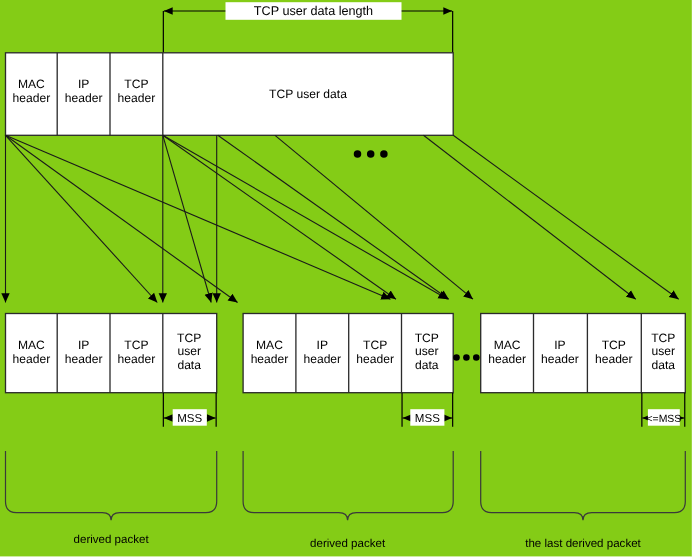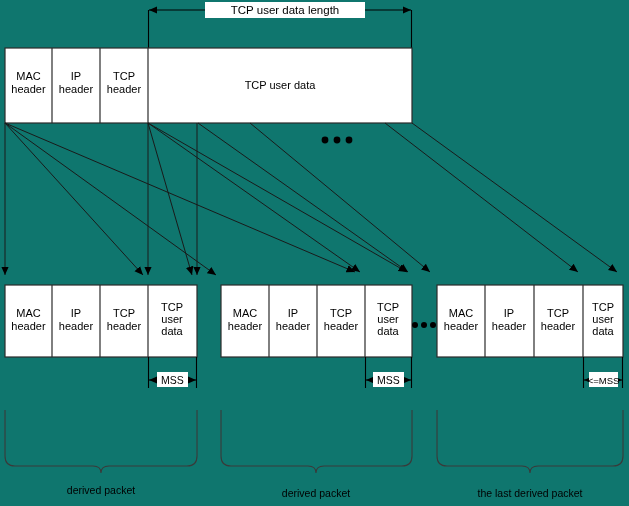--- a/index.html
+++ b/index.html
@@ -8,21 +8,21 @@
     background: #ffffff;
   }
   body {
     font-family: "Liberation Sans", sans-serif;
     color: #000000;
   }
   #stage {
     position: relative;
     width: 629px;
     height: 506px;
-    background: #0f766e;
+    background: #84cc16;
     overflow: hidden;
   }
   #stage svg {
     position: absolute;
     left: 0;
     top: 0;
     width: 629px;
     height: 506px;
   }
   .box-label {

